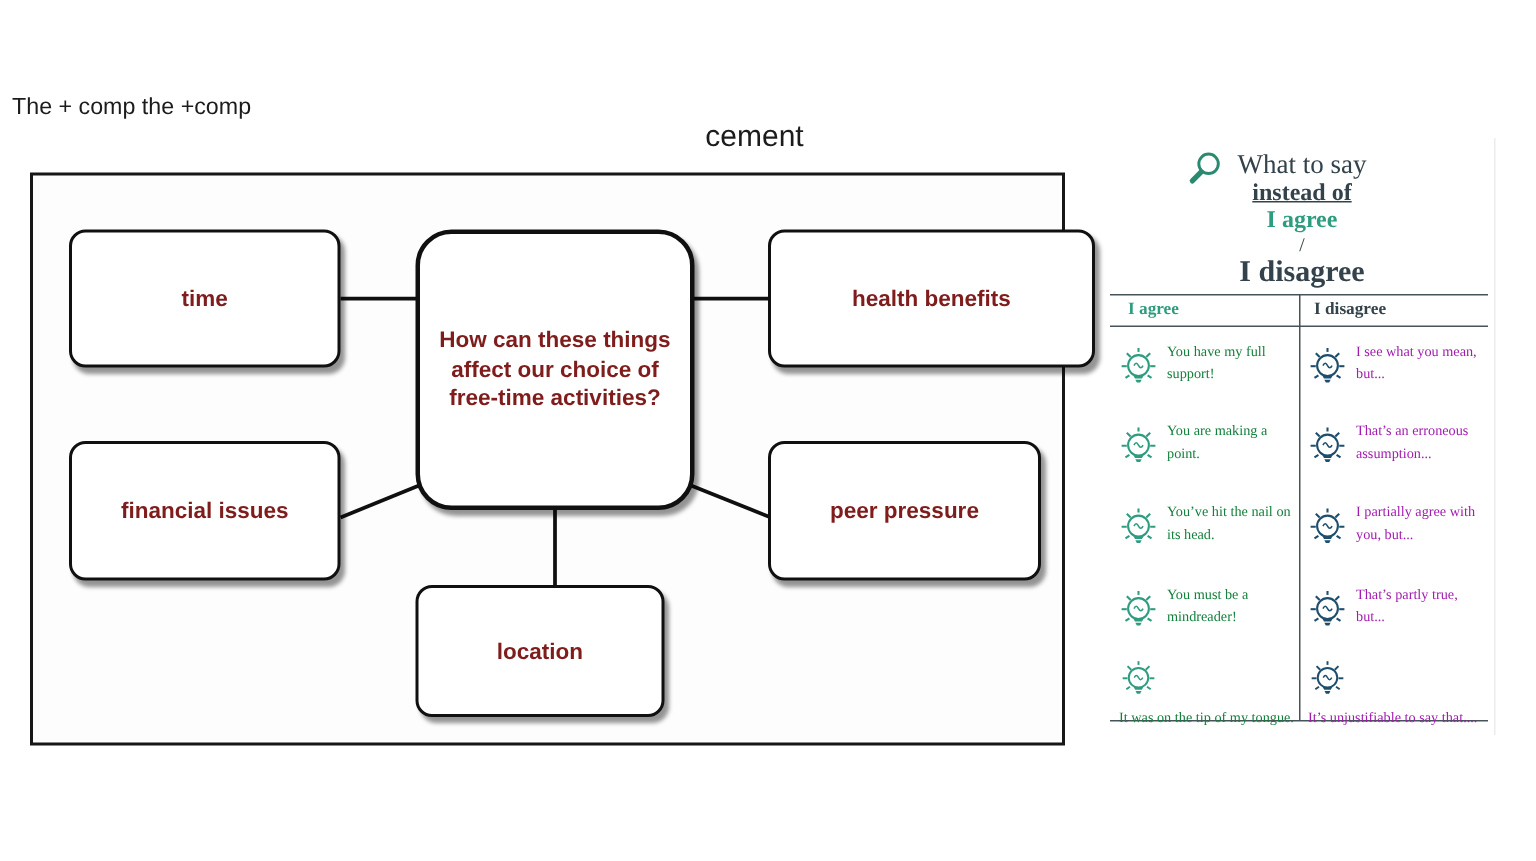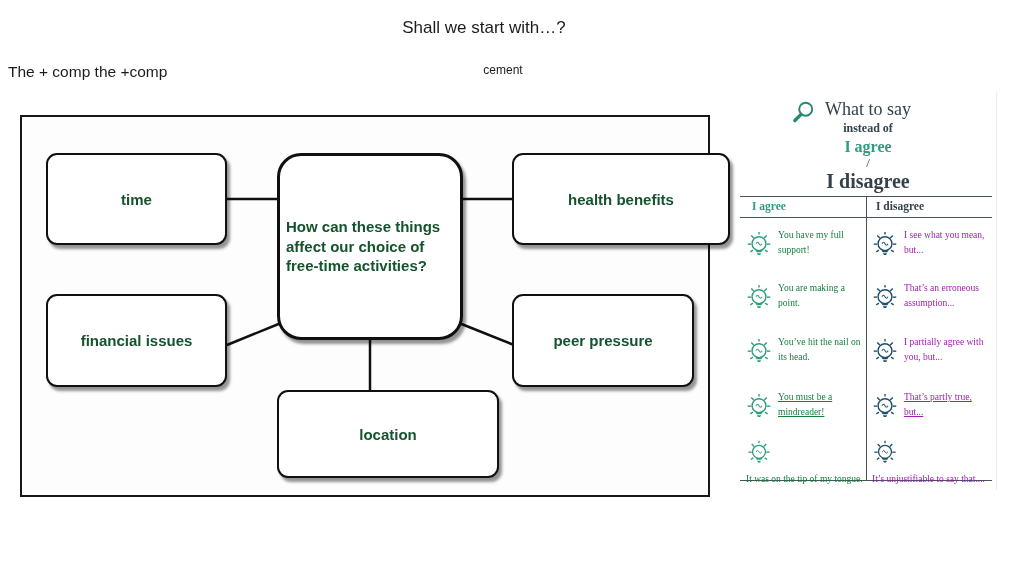--- a/index.html
+++ b/index.html
@@ -6,48 +6,48 @@
   html,body { background:#ffffff; }
   .slide {
     position:relative; width:1024px; height:574px; background:#ffffff;
     font-family:"Liberation Sans", sans-serif; color:#1c1c1c; overflow:hidden;
   }
   .abs { position:absolute; }
 
   
   .title { top:18px; left:484px; transform:translateX(-50%); font-size:17px; white-space:nowrap; }
   .note-left { top:63px; left:8px; font-size:15.5px; white-space:nowrap; }
-  .note-center { top:63px; left:503px; transform:translateX(-50%); font-size:12px; white-space:nowrap; }
+  .note-center { top:80px; left:503px; transform:translateX(-50%); font-size:20px; white-space:nowrap; }
 
   
   .diagram {
     left:20px; top:115px; width:690px; height:382px;
     border:2px solid #171717; background:#fdfdfd;
   }
   .node {
     position:absolute; background:#ffffff; border:2px solid #101010;
     border-radius:11px; box-shadow:3px 4px 3px rgba(0,0,0,0.42);
     display:flex; align-items:center; justify-content:center;
-    font-weight:bold; font-size:15px; color:#14532d;
+    font-weight:bold; font-size:15px; text-align:center; color:#7f1d1d;
     padding:0 6px;
   }
   .node-time      { left:24px;  top:36px;  width:181px; height:92px; }
   .node-health    { left:490px; top:36px;  width:218px; height:92px; }
   .node-financial { left:24px;  top:177px; width:181px; height:93px; }
   .node-peer      { left:490px; top:177px; width:182px; height:93px; }
   .node-center    { left:255px; top:36px;  width:186px; height:187px; border-width:3px; border-radius:24px; line-height:1.3; }
-  .node-location  { left:255px; top:273px; width:222px; height:88px; }
+  .node-location  { left:255px; top:273px; width:166px; height:88px; }
   .connectors { position:absolute; left:0; top:0; width:690px; height:382px; }
   .connectors line { stroke:#101010; stroke-width:2.5; }
 
   
   .panel { font-family:"Liberation Serif", serif; color:#33424b; }
   .panel-header { left:768px; top:99px; width:200px; text-align:center; }
   .ph-1 { font-size:18px; line-height:20px; font-weight:400; }
-  .ph-2 { font-size:12px; line-height:19px; font-weight:600; }
+  .ph-2 { font-size:16px; line-height:19px; font-weight:600;text-decoration:underline; }
   .ph-agree { font-size:16px; line-height:18px; font-weight:600; color:#2e9c7f; }
   .ph-slash { font-size:13px; line-height:14px; }
   .ph-3 { font-size:20px; line-height:23px; font-weight:600; }
   .magnifier { left:790px; top:100px; width:26px; height:26px; color:#2a8a70; }
 
   .tline { background:#46535b; height:1px; }
   .t-top    { left:740px; top:196px; width:252px; }
   .t-mid    { left:740px; top:217px; width:252px; }
   .t-bottom { left:740px; top:480px; width:252px; }
   .t-vert   { left:866px; top:196px; width:1px; height:284px; background:#46535b; }
@@ -56,21 +56,21 @@
   .col-head.agree { left:752px; color:#2e9c7f; }
   .col-head.disagree { left:876px; color:#33424b; }
 
   .row { display:flex; align-items:flex-start; gap:6px; }
   .row .bulb { flex:0 0 26px; width:26px; height:30px; margin-top:2px; }
   .row .txt { font-size:9.5px; line-height:1.55; font-family:"Liberation Serif", serif; }
   .col-agree .row { position:absolute; left:746px; width:118px; color:#15803d; }
   .col-agree .bulb { color:#2e9c7f; }
   .col-disagree .row { position:absolute; left:872px; width:120px; color:#a21caf; }
   .col-disagree .bulb { color:#1e4e6c; }
-  .r1 { top:228px; } .r2 { top:281px; } .r3 { top:335px; } .r4 { top:390px;text-decoration:underline; } .r5 { top:438px;flex-direction:column; }
+  .r1 { top:228px; } .r2 { top:281px; } .r3 { top:335px; } .r4 { top:390px; } .r5 { top:438px;flex-direction:column; }
 
   .panel-edge { left:996px; top:92px; width:1px; height:398px; background:#ececec; }
 </style>
 </head>
 <body>
 
 <svg width="0" height="0" style="position:absolute">
   <defs>
     <symbol id="bulb" viewBox="0 0 30 32">
       <line x1="2" y1="15" x2="6" y2="15" stroke="currentColor" stroke-width="1.6"></line>
@@ -87,21 +87,20 @@
     </symbol>
     <symbol id="magnifier" viewBox="0 0 24 24">
       <circle cx="14.5" cy="8.5" r="6" fill="none" stroke="currentColor" stroke-width="1.8"></circle>
       <line x1="10" y1="13.5" x2="4.5" y2="19" stroke="currentColor" stroke-width="3.2" stroke-linecap="round"></line>
     </symbol>
   </defs>
 </svg>
 
 <div class="slide">
 
-  <div class="abs title">Shall we start with…?</div>
   <div class="abs note-left">The + comp the +comp</div>
   <div class="abs note-center">cement</div>
 
   <div class="abs diagram">
     <svg class="connectors">
       <line x1="205" y1="82" x2="257" y2="82"></line>
       <line x1="439" y1="82" x2="492" y2="82"></line>
       <line x1="205" y1="228" x2="259" y2="206"></line>
       <line x1="437" y1="206" x2="492" y2="228"></line>
       <line x1="348" y1="221" x2="348" y2="275"></line>

